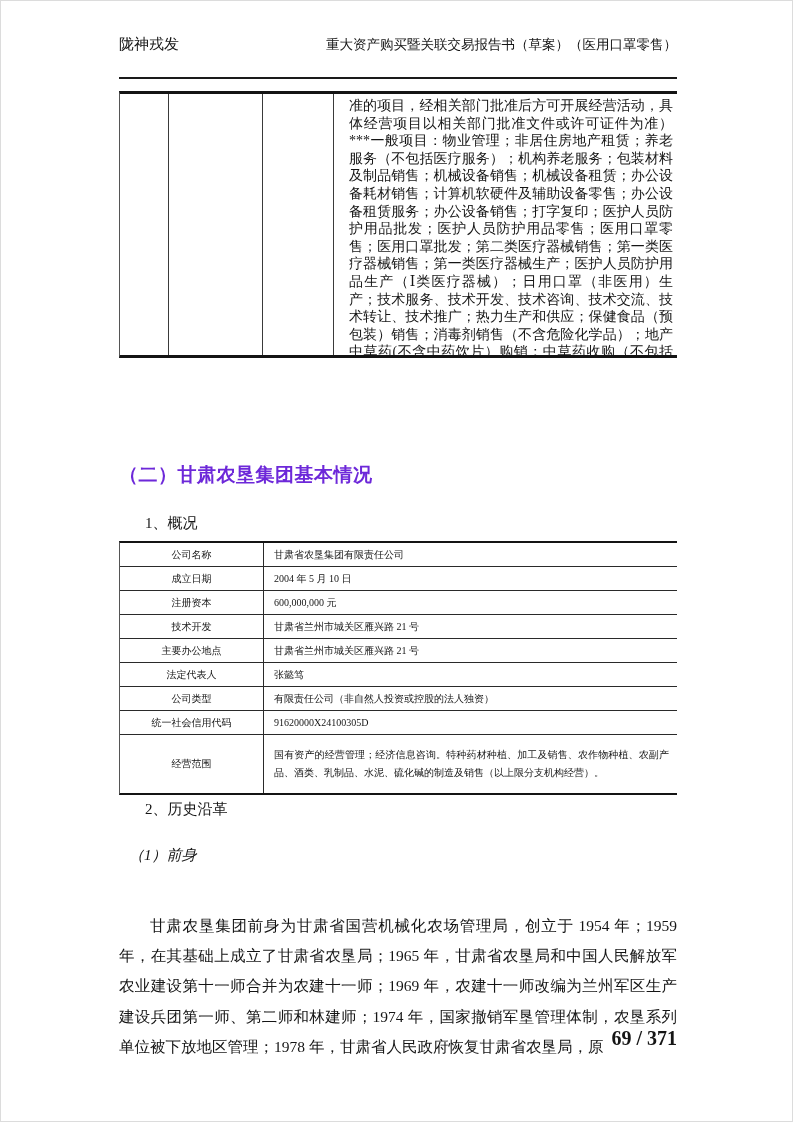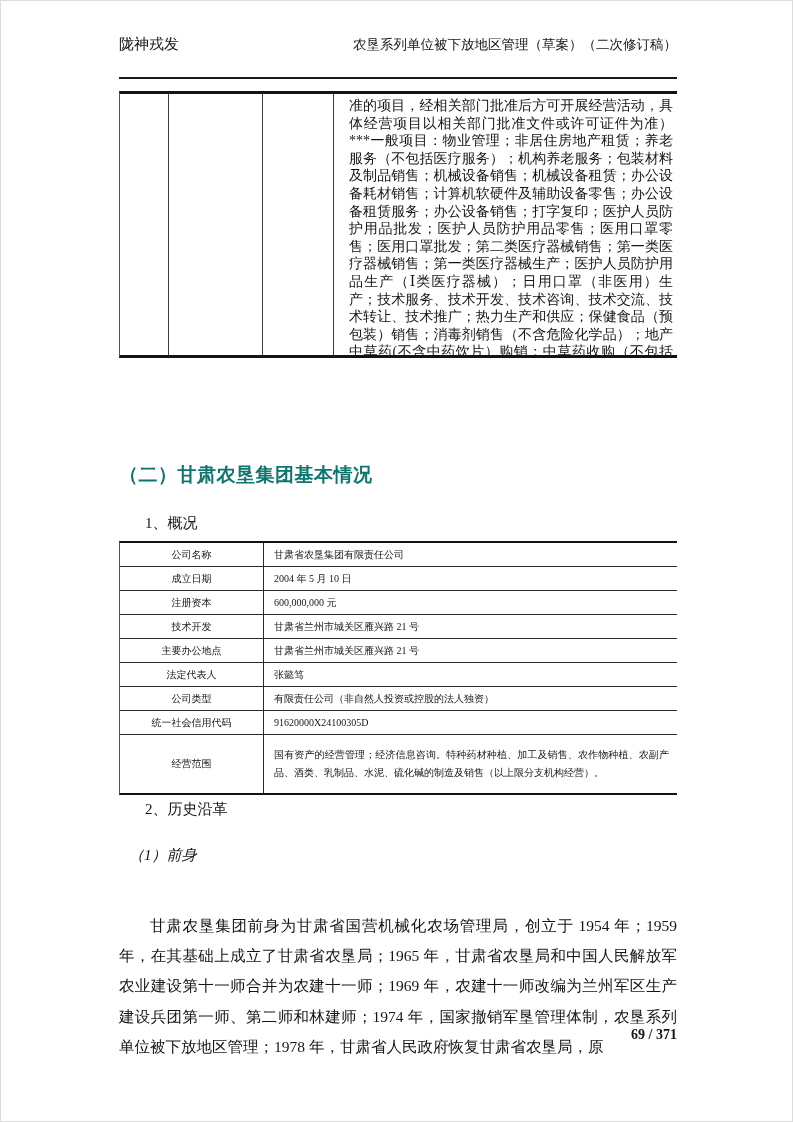--- a/index.html
+++ b/index.html
@@ -33,21 +33,21 @@
     flex:1; border-right:none;
     padding:3px 4px 2px 15px;
     font-size:14px; line-height:17.6px;
     text-align:justify; text-justify:inter-ideograph;
     overflow:hidden;
   }
   
   .sec-heading {
     position:absolute; top:461px; left:118px; width:558px;
     font-family:"Liberation Sans","DejaVu Sans",sans-serif;
-    font-weight:bold; font-size:19px; line-height:26px; color:#0f766e;
+    font-weight:bold; font-size:19px; line-height:26px; color:#6d28d9;
     letter-spacing:0.5px;
   }
   .sub { position:absolute; font-size:15px; line-height:22px; }
   .sub1   { top:511px; left:144px; }
   .sub2   { top:797px; left:144px; }
   .sub2-1 { top:843px; left:128px;font-style:italic; }
   
   .tbl2 {
     position:absolute; top:540px; left:118px; width:558px;
     border-top:2.5px solid #141414; border-bottom:2.5px solid #141414;
@@ -72,31 +72,31 @@
   .para {
     position:absolute; top:879px; left:118px; width:558px;
     font-size:15.5px; line-height:30.2px;
     text-align:justify; text-justify:inter-ideograph;
     text-indent:31px;
     margin-top:31px;
   }
   
   .footer {
     position:absolute; top:1026px; left:118px; width:558px;
-    text-align:right; font-weight:bold; font-size:14px;
+    text-align:right; font-weight:bold; font-size:20px;
   }
 </style>
 </head>
 <body>
 
 <div class="page">
 
   <div class="hdr">
     <span class="hdr-left">陇神戎发</span>
-    <span class="hdr-right">农垦系列单位被下放地区管理（草案）（二次修订稿）</span>
+    <span class="hdr-right">重大资产购买暨关联交易报告书（草案）（医用口罩零售）</span>
   </div>
 
   <div class="tbl1">
     <div class="c c1"></div>
     <div class="c c2"></div>
     <div class="c c3"></div>
     <div class="c c4">准的项目，经相关部门批准后方可开展经营活动，具体经营项目以相关部门批准文件或许可证件为准）***一般项目：物业管理；非居住房地产租赁；养老服务（不包括医疗服务）；机构养老服务；包装材料及制品销售；机械设备销售；机械设备租赁；办公设备耗材销售；计算机软硬件及辅助设备零售；办公设备租赁服务；办公设备销售；打字复印；医护人员防护用品批发；医护人员防护用品零售；医用口罩零售；医用口罩批发；第二类医疗器械销售；第一类医疗器械销售；第一类医疗器械生产；医护人员防护用品生产（Ⅰ类医疗器械）；日用口罩（非医用）生产；技术服务、技术开发、技术咨询、技术交流、技术转让、技术推广；热力生产和供应；保健食品（预包装）销售；消毒剂销售（不含危险化学品）；地产中草药(不含中药饮片）购销；中草药收购（不包括甘草，古柯叶，罂粟杆，麻黄收购活动）；中草药种植（不包括甘草，古柯叶，罂粟杆，麻黄，农作物种子、转基因农作物种子的生产活动）。（除依法须经批准的项目外，凭营业执照依法自主开展经营活动）***</div>
   </div>
 
   <div class="sec-heading">（二）甘肃农垦集团基本情况</div>

